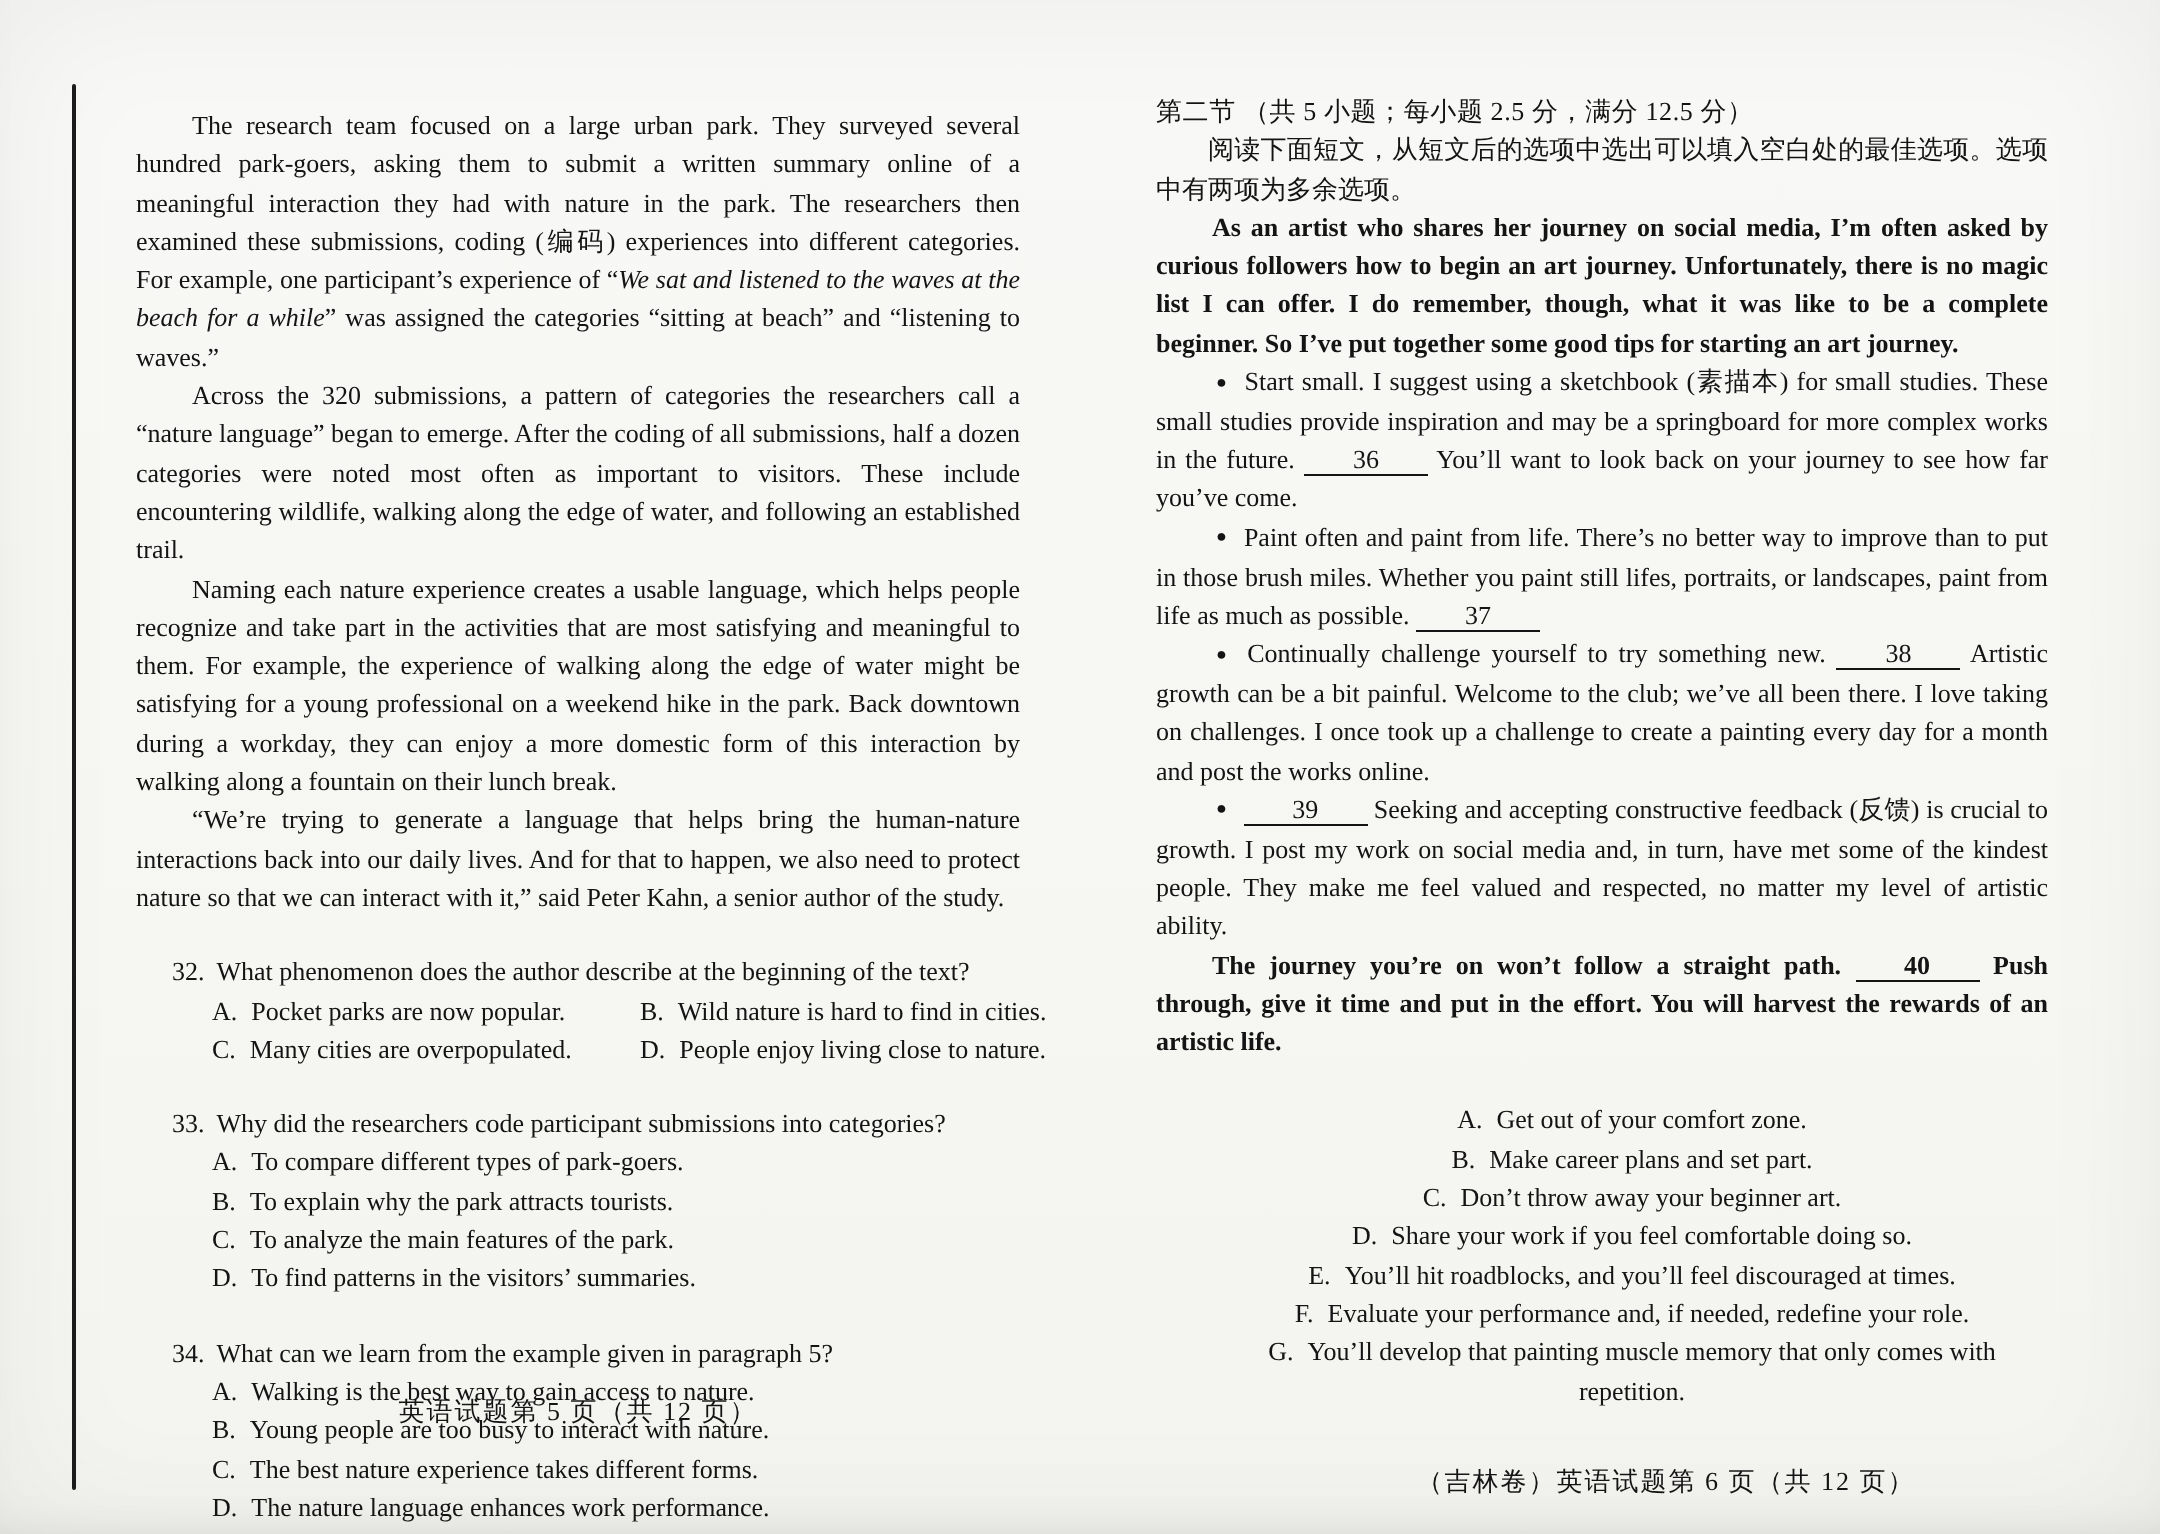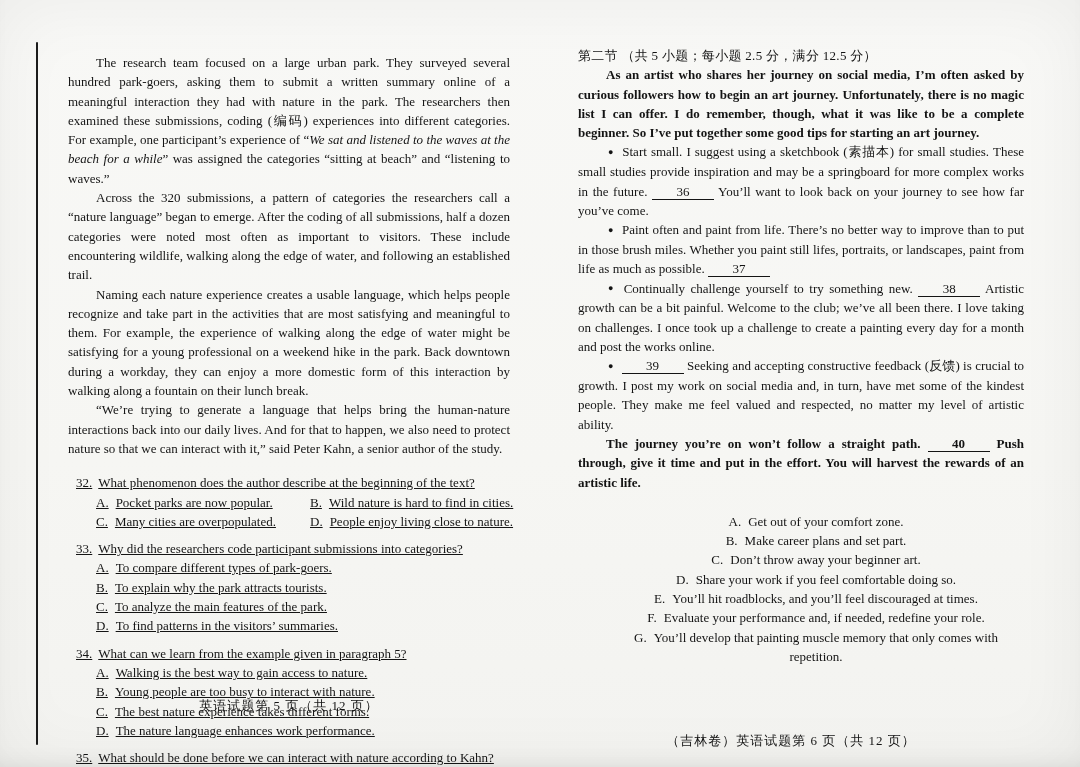--- a/index.html
+++ b/index.html
@@ -13,32 +13,32 @@
   .para{margin:0;text-indent:28px;}
   .art-para{margin:0;text-indent:28px;font-weight:bold;}
   .bullet-para{margin:0;text-indent:30px;}
   .cn-para{margin:0;text-indent:26px;}
   .sec-head{margin:0;text-align:left;letter-spacing:.3px;}
   .it{font-style:italic;}
   .bullet{font-size:9px;padding-right:8px;vertical-align:1.5px;}
   .blank{display:inline-block;min-width:52px;padding:0 5px;text-align:center;text-indent:0;
          border-bottom:1.3px solid #141414;line-height:14px;}
   .questions{margin-top:15px;}
-  .question{margin:8px;text-decoration:underline;}
+  .question{margin:18px;}
   .q-stem{text-align:left;}
   .q-num{margin-right:6px;}
   .opts{padding-left:20px;text-align:left;}
   .opts.cols2{display:grid;grid-template-columns:214px 1fr;}
   .opt{white-space:nowrap;}
   .opt-label{margin-right:7px;}
   .gap-options{margin-top:20px;padding-left:30px;text-align:center;}
   .gap-options .opt{white-space:normal;}
   .footer{position:absolute;font-size:13px;color:#141414;text-align:center;letter-spacing:1px;}
   .footer-left{left:68px;top:697px;width:442px;}
-  .footer-right{left:568px;top:732px;width:446px;}
+  .footer-right{left:610px;top:732px;width:446px;}
 </style>
 </head>
 <body>
 
 <div class="sheet">
   <div class="spine"></div>
 
   <div class="col left-col">
     <p class="para"><span>The research team focused on a large urban park. They surveyed several hundred park-goers, asking them to submit a written summary online of a meaningful interaction they had with nature in the park. The researchers then examined these submissions, coding (编码) experiences into different categories. For example, one participant’s experience of “</span><span class="it">We sat and listened to the waves at the beach for a while</span><span>” was assigned the categories “sitting at beach” and “listening to waves.”</span></p>
     <p class="para"><span>Across the 320 submissions, a pattern of categories the researchers call a “nature language” began to emerge. After the coding of all submissions, half a dozen categories were noted most often as important to visitors. These include encountering wildlife, walking along the edge of water, and following an established trail.</span></p>
@@ -88,20 +88,21 @@
             <div class="opt"><span class="opt-label">B.</span><span>Environmental conservation.</span></div>
             <div class="opt"><span class="opt-label">C.</span><span>Public education.</span></div>
             <div class="opt"><span class="opt-label">D.</span><span>Intercultural communication.</span></div>
           </div>
       </div>
     </div>
   </div>
 
   <div class="col right-col">
     <p class="sec-head">第二节 （共 5 小题；每小题 2.5 分，满分 12.5 分）</p>
+    <p class="cn-para">阅读下面短文，从短文后的选项中选出可以填入空白处的最佳选项。选项中有两项为多余选项。</p>
     <p class="art-para"><span>As an artist who shares her journey on social media, I’m often asked by curious followers how to begin an art journey. Unfortunately, there is no magic list I can offer. I do remember, though, what it was like to be a complete beginner. So I’ve put together some good tips for starting an art journey.</span></p>
     <p class="bullet-para"><span class="bullet">●</span><span>Start small. I suggest using a sketchbook (素描本) for small studies. These small studies provide inspiration and may be a springboard for more complex works in the future. </span><span class="blank">36</span><span> You’ll want to look back on your journey to see how far you’ve come.</span></p>
     <p class="bullet-para"><span class="bullet">●</span><span>Paint often and paint from life. There’s no better way to improve than to put in those brush miles. Whether you paint still lifes, portraits, or landscapes, paint from life as much as possible. </span><span class="blank">37</span></p>
     <p class="bullet-para"><span class="bullet">●</span><span>Continually challenge yourself to try something new. </span><span class="blank">38</span><span> Artistic growth can be a bit painful. Welcome to the club; we’ve all been there. I love taking on challenges. I once took up a challenge to create a painting every day for a month and post the works online.</span></p>
     <p class="bullet-para"><span class="bullet">●</span><span class="blank">39</span><span> Seeking and accepting constructive feedback (反馈) is crucial to growth. I post my work on social media and, in turn, have met some of the kindest people. They make me feel valued and respected, no matter my level of artistic ability.</span></p>
     <p class="art-para"><span>The journey you’re on won’t follow a straight path. </span><span class="blank">40</span><span> Push through, give it time and put in the effort. You will harvest the rewards of an artistic life.</span></p>
     <div class="gap-options">
         <div class="opt"><span class="opt-label">A.</span><span>Get out of your comfort zone.</span></div>
         <div class="opt"><span class="opt-label">B.</span><span>Make career plans and set part.</span></div>
         <div class="opt"><span class="opt-label">C.</span><span>Don’t throw away your beginner art.</span></div>

